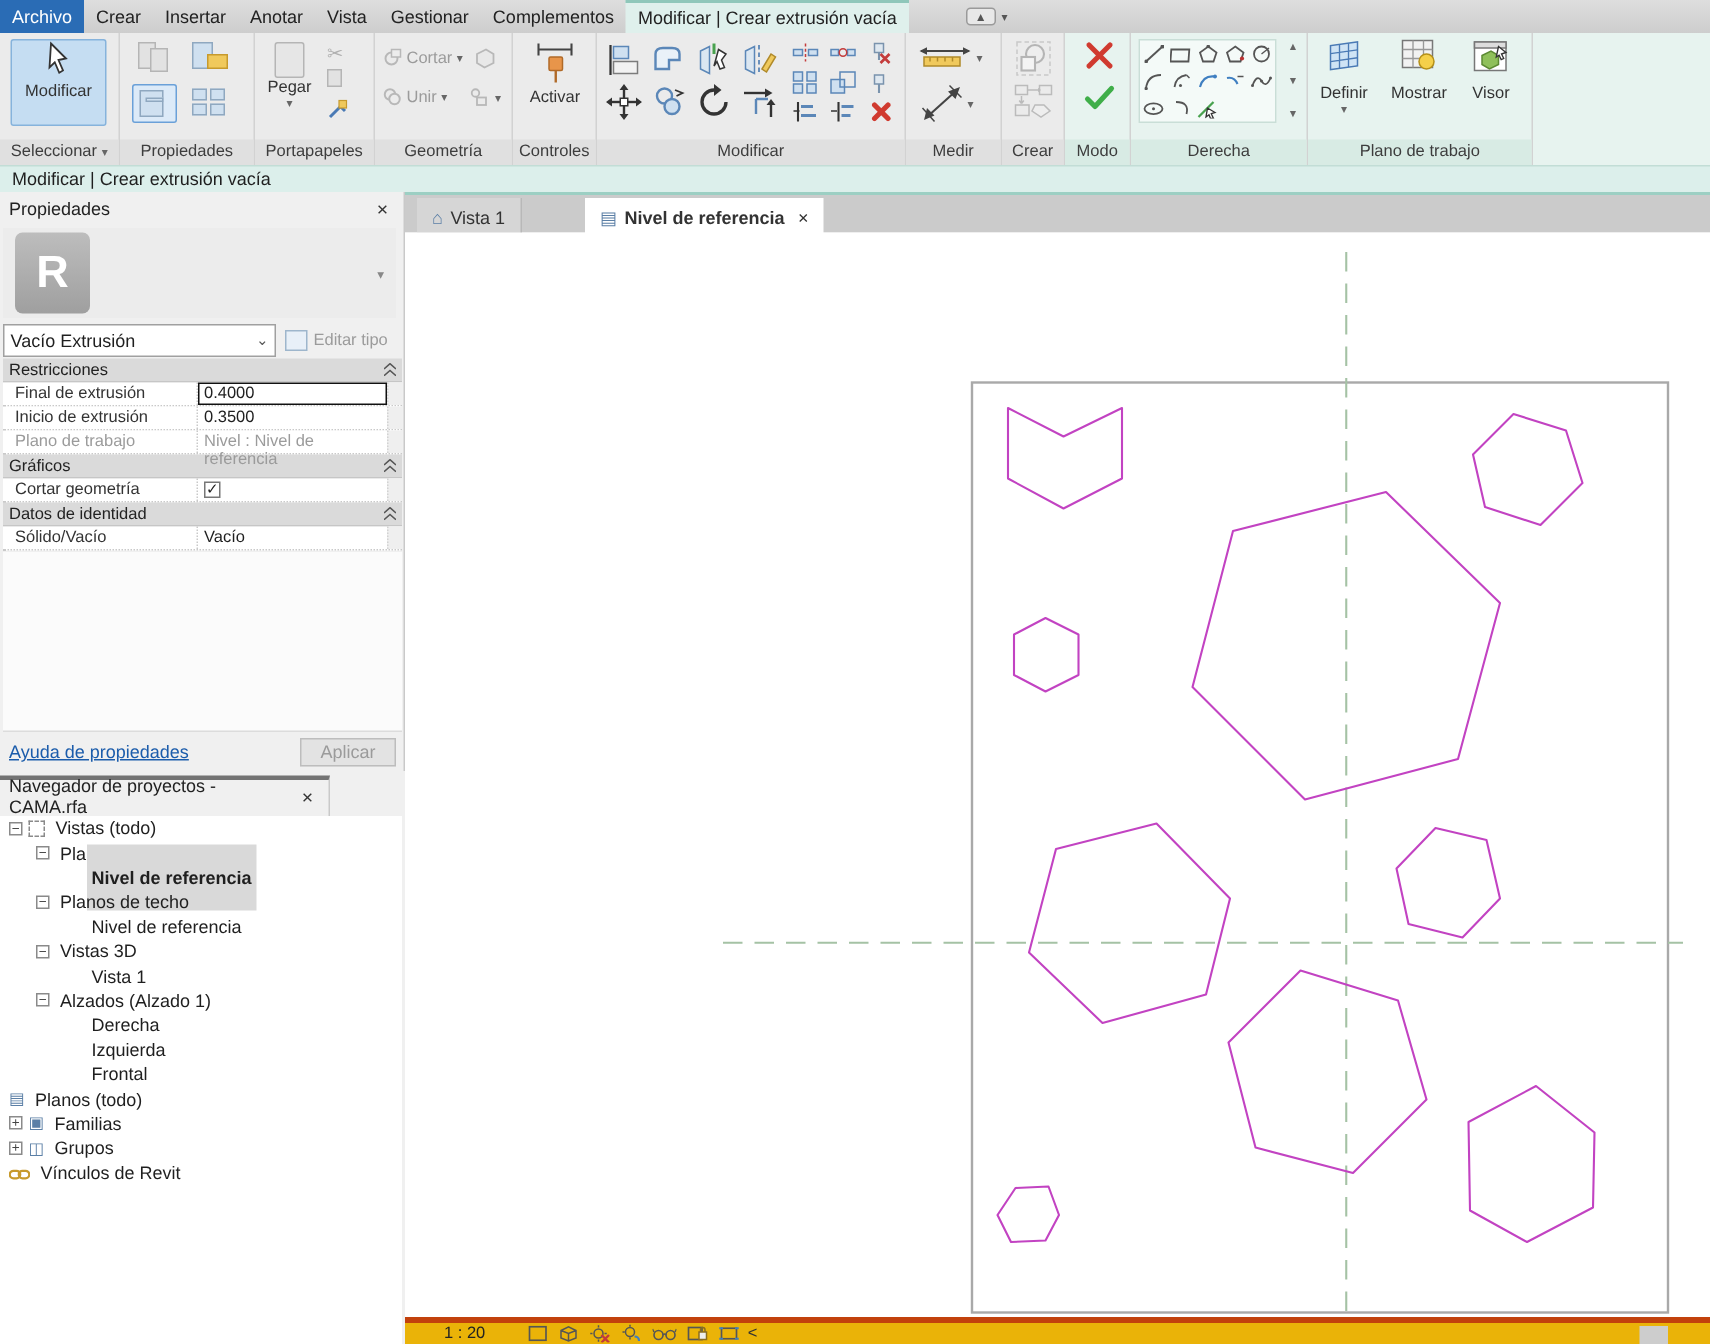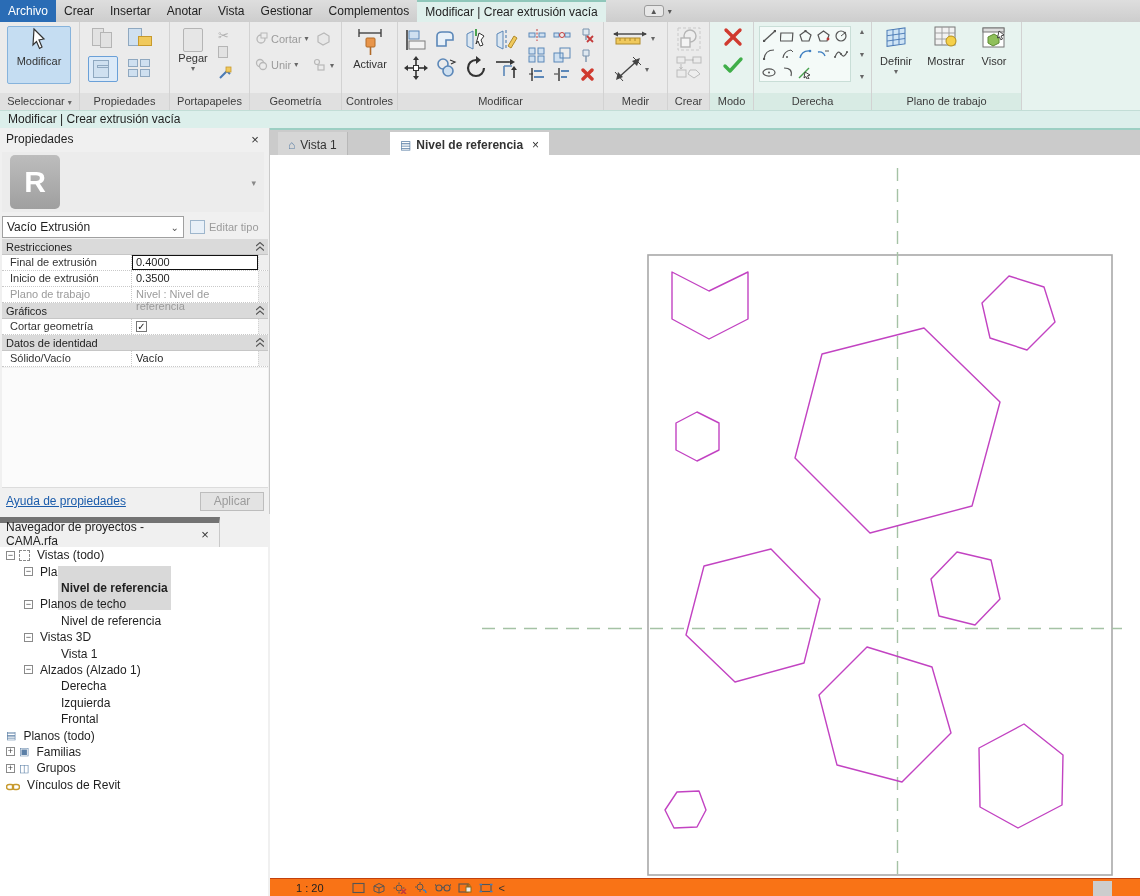--- a/index.html
+++ b/index.html
@@ -105,21 +105,21 @@
   .checkbox { width:11px; height:11px; border:1px solid #777; background:#fff; margin-top:1px;
     font-size:10px; line-height:10px; text-align:center; color:#222; }
   #prop-blank { position:absolute; left:2px; top:240px; width:266px; height:120px; background:#fbfbfb;
     border-bottom:1px solid #dcdcdc; }
   #prop-footer { position:absolute; left:0; top:362px; width:270px; height:24px; }
   #help-link { position:absolute; left:6px; top:4px; color:#1b5cab; text-decoration:underline; }
   #apply-btn { position:absolute; right:6px; top:2px; width:64px; height:19px;
     background:#e3e3e3; border:1px solid #bdbdbd; color:#9b9b9b; text-align:center; line-height:17px; }
 
   #nav-panel { position:absolute; left:0; top:389px; width:220px; height:379px;
-    border-right:1px solid #c9c9c9; border-top:6px solid #737373; }
+    border-right:1px solid #c9c9c9; border-top:3px solid #737373; }
   #nav-tree { position:absolute; left:0; top:24px; width:268px; bottom:0; background:#fff; overflow:hidden; }
   .trow { height:16.4px; display:flex; align-items:center; white-space:nowrap; }
   .trow .lbl { padding:15px 3px; }
   .trow .lbl.sel { background:#d9d9d9; font-weight:bold; }
   .expander { width:9px; height:9px; border:1px solid #8a8a8a; background:#fff;
     font-size:9px; line-height:7px; text-align:center; color:#444; flex:none; margin-right:4px; }
   .ticon { flex:none; margin-right:4px; font-size:11px; color:#5b7fa6; }
   .ticon.dashedbox { width:11px; height:11px; border:1px dashed #8a8a8a; }
   .ticon.linkic { width:14px; height:8px; }
 
@@ -131,21 +131,21 @@
   .vtab.inactive { background:#d6d6d6; border-right:1px solid #b8b8b8; }
   .vtab.active { background:#fff; font-weight:bold; }
   .vtab .ticn { color:#5b7fa6; font-size:12px; font-weight:normal; }
   .vtab .xc { font-weight:normal; margin-left:4px; color:#333; }
 
   #canvas { position:absolute; left:270px; top:155px; width:870px; height:723px; background:#fff; }
   #shapes-svg { width:870px; height:723px; }
 
   
   #viewbar { position:absolute; left:270px; top:878px; width:870px; height:18px;
-    background:#f97316; border-top:1px solid #c2410c; display:flex; align-items:center; }
+    background:#eab308; border-top:4px solid #c2410c; display:flex; align-items:center; }
   #scale-btn { margin-left:26px; font-size:11px; color:#222; }
   #vc-icons { margin-left:28px; display:flex; align-items:center; gap:7px; }
   #vc-collapse { margin-left:6px; font-size:11px; color:#333; }
   #hscroll-thumb { position:absolute; right:28px; top:2px; width:19px; height:15px; background:#cdcdcd; }
 </style>
 </head>
 <body>
 
 <div id="menubar">
   <div id="menu-tabs" style="display:flex;">

